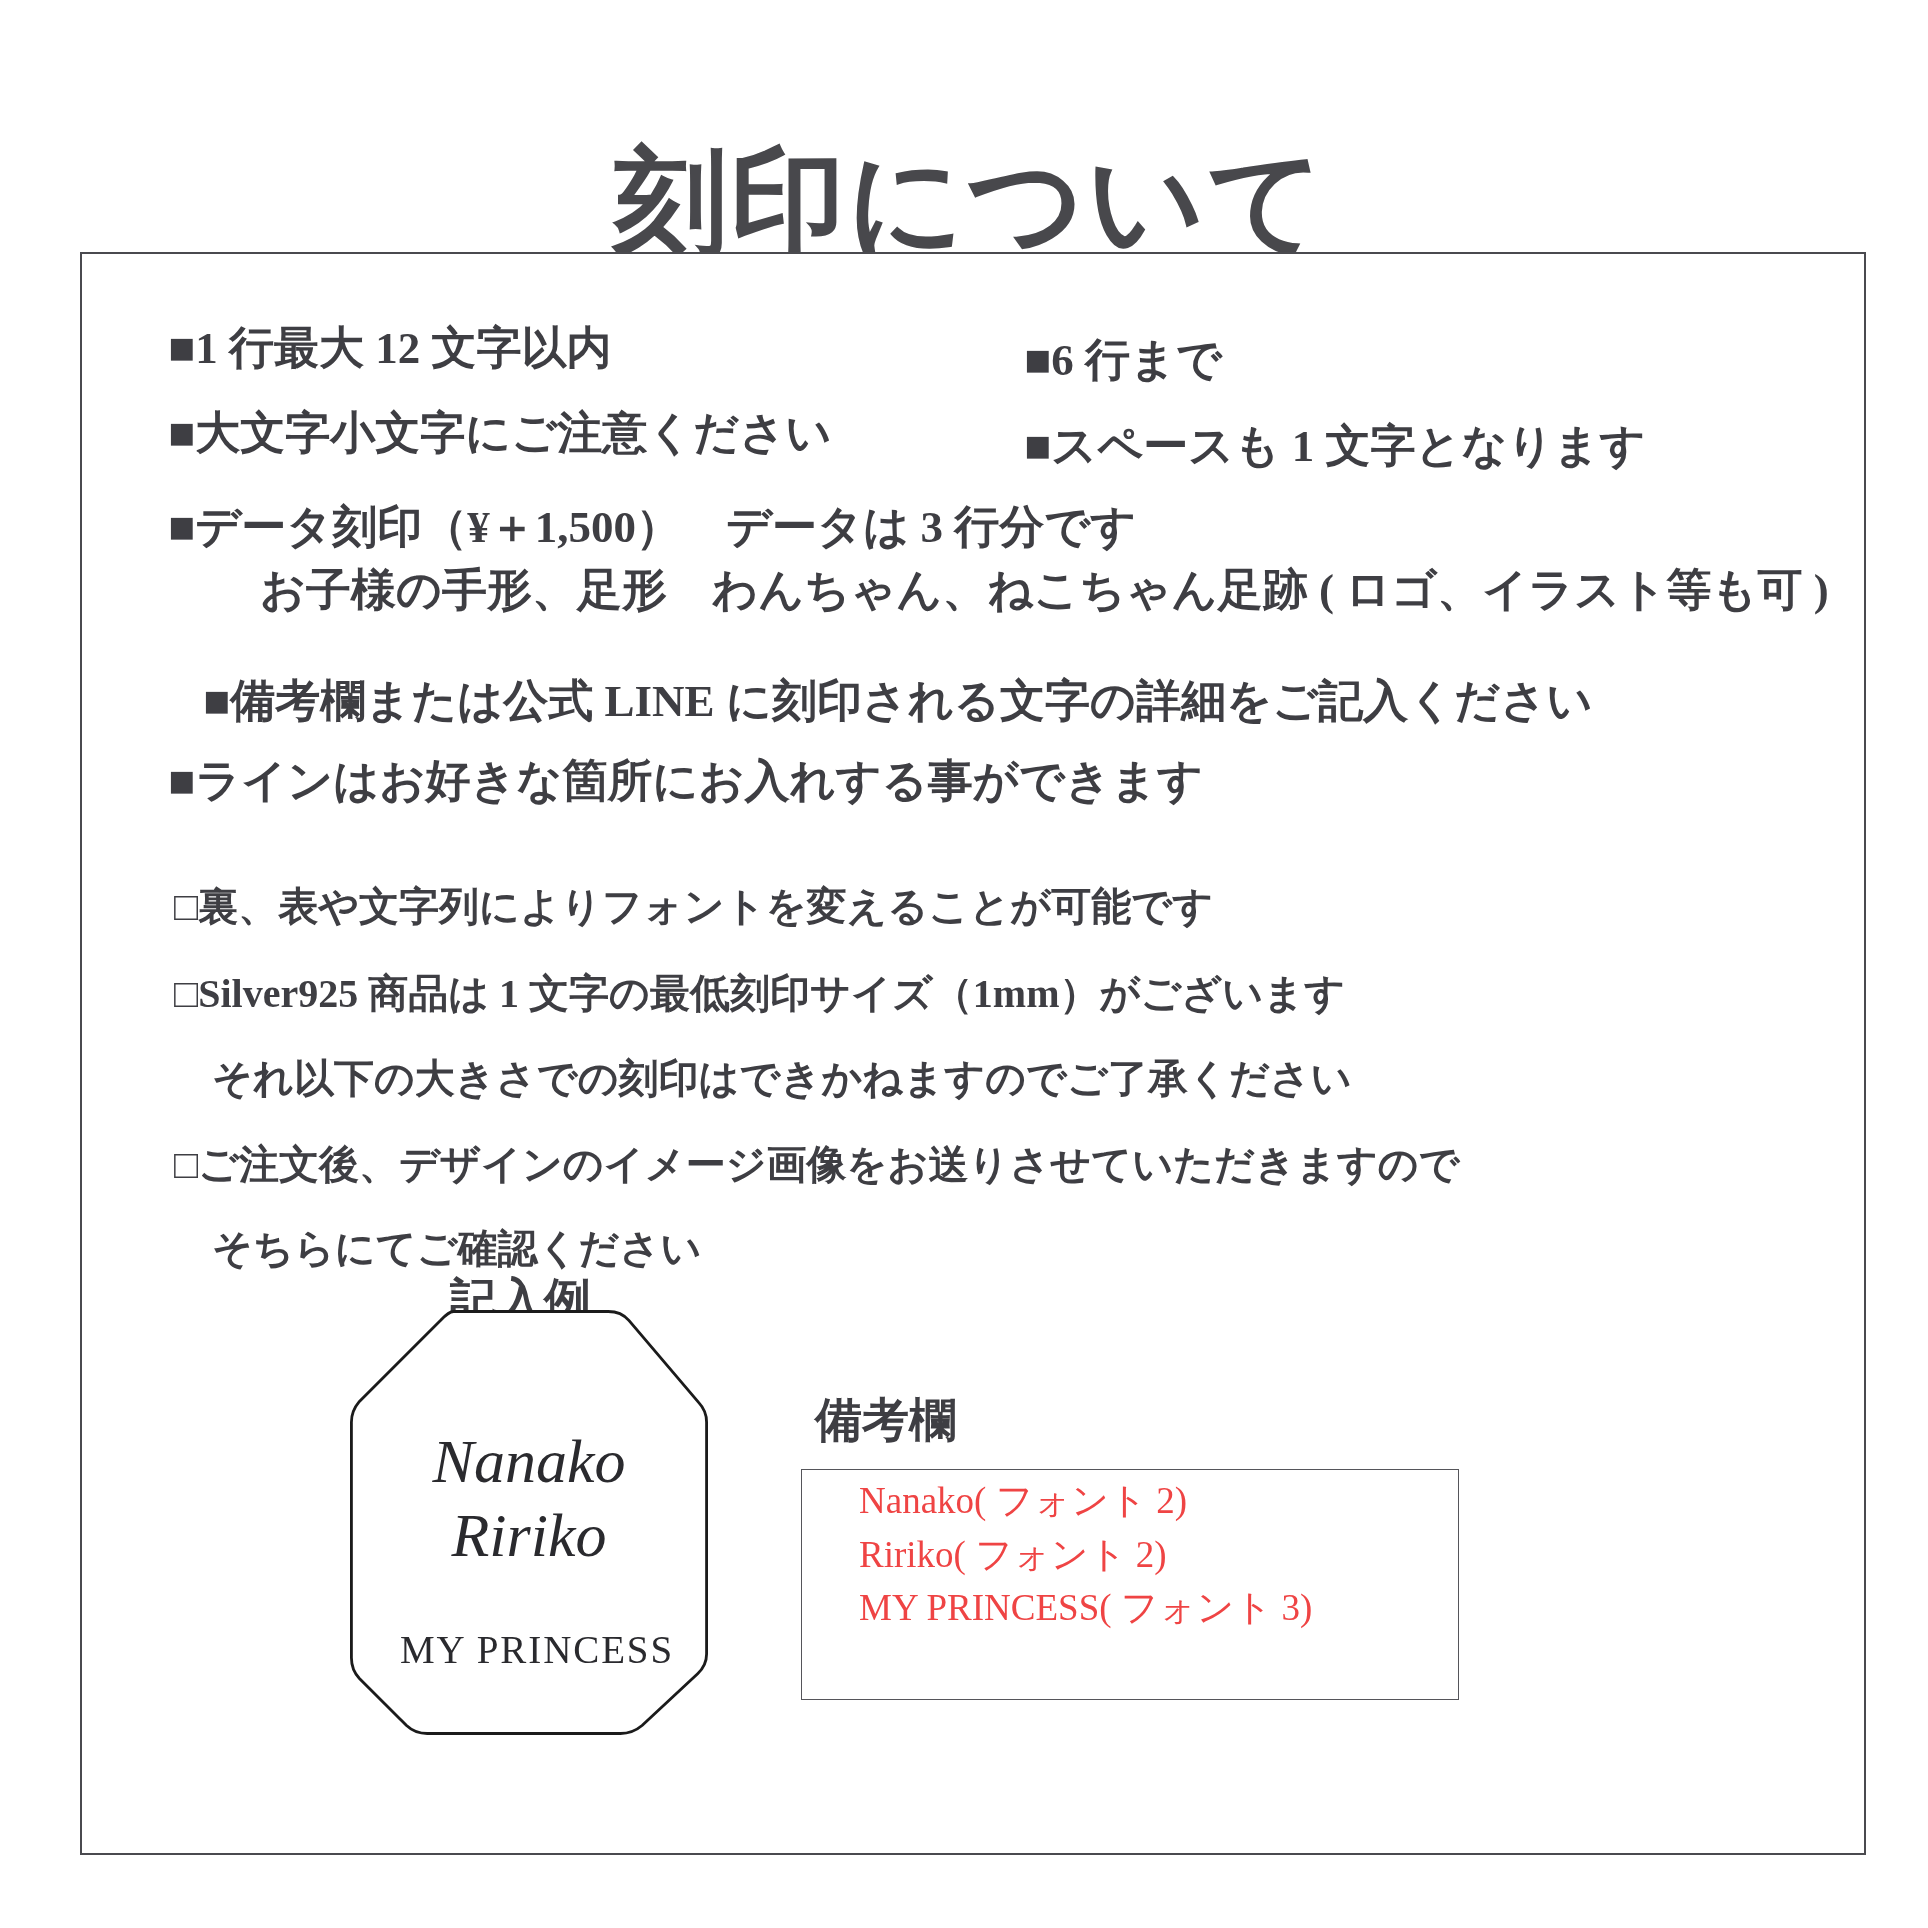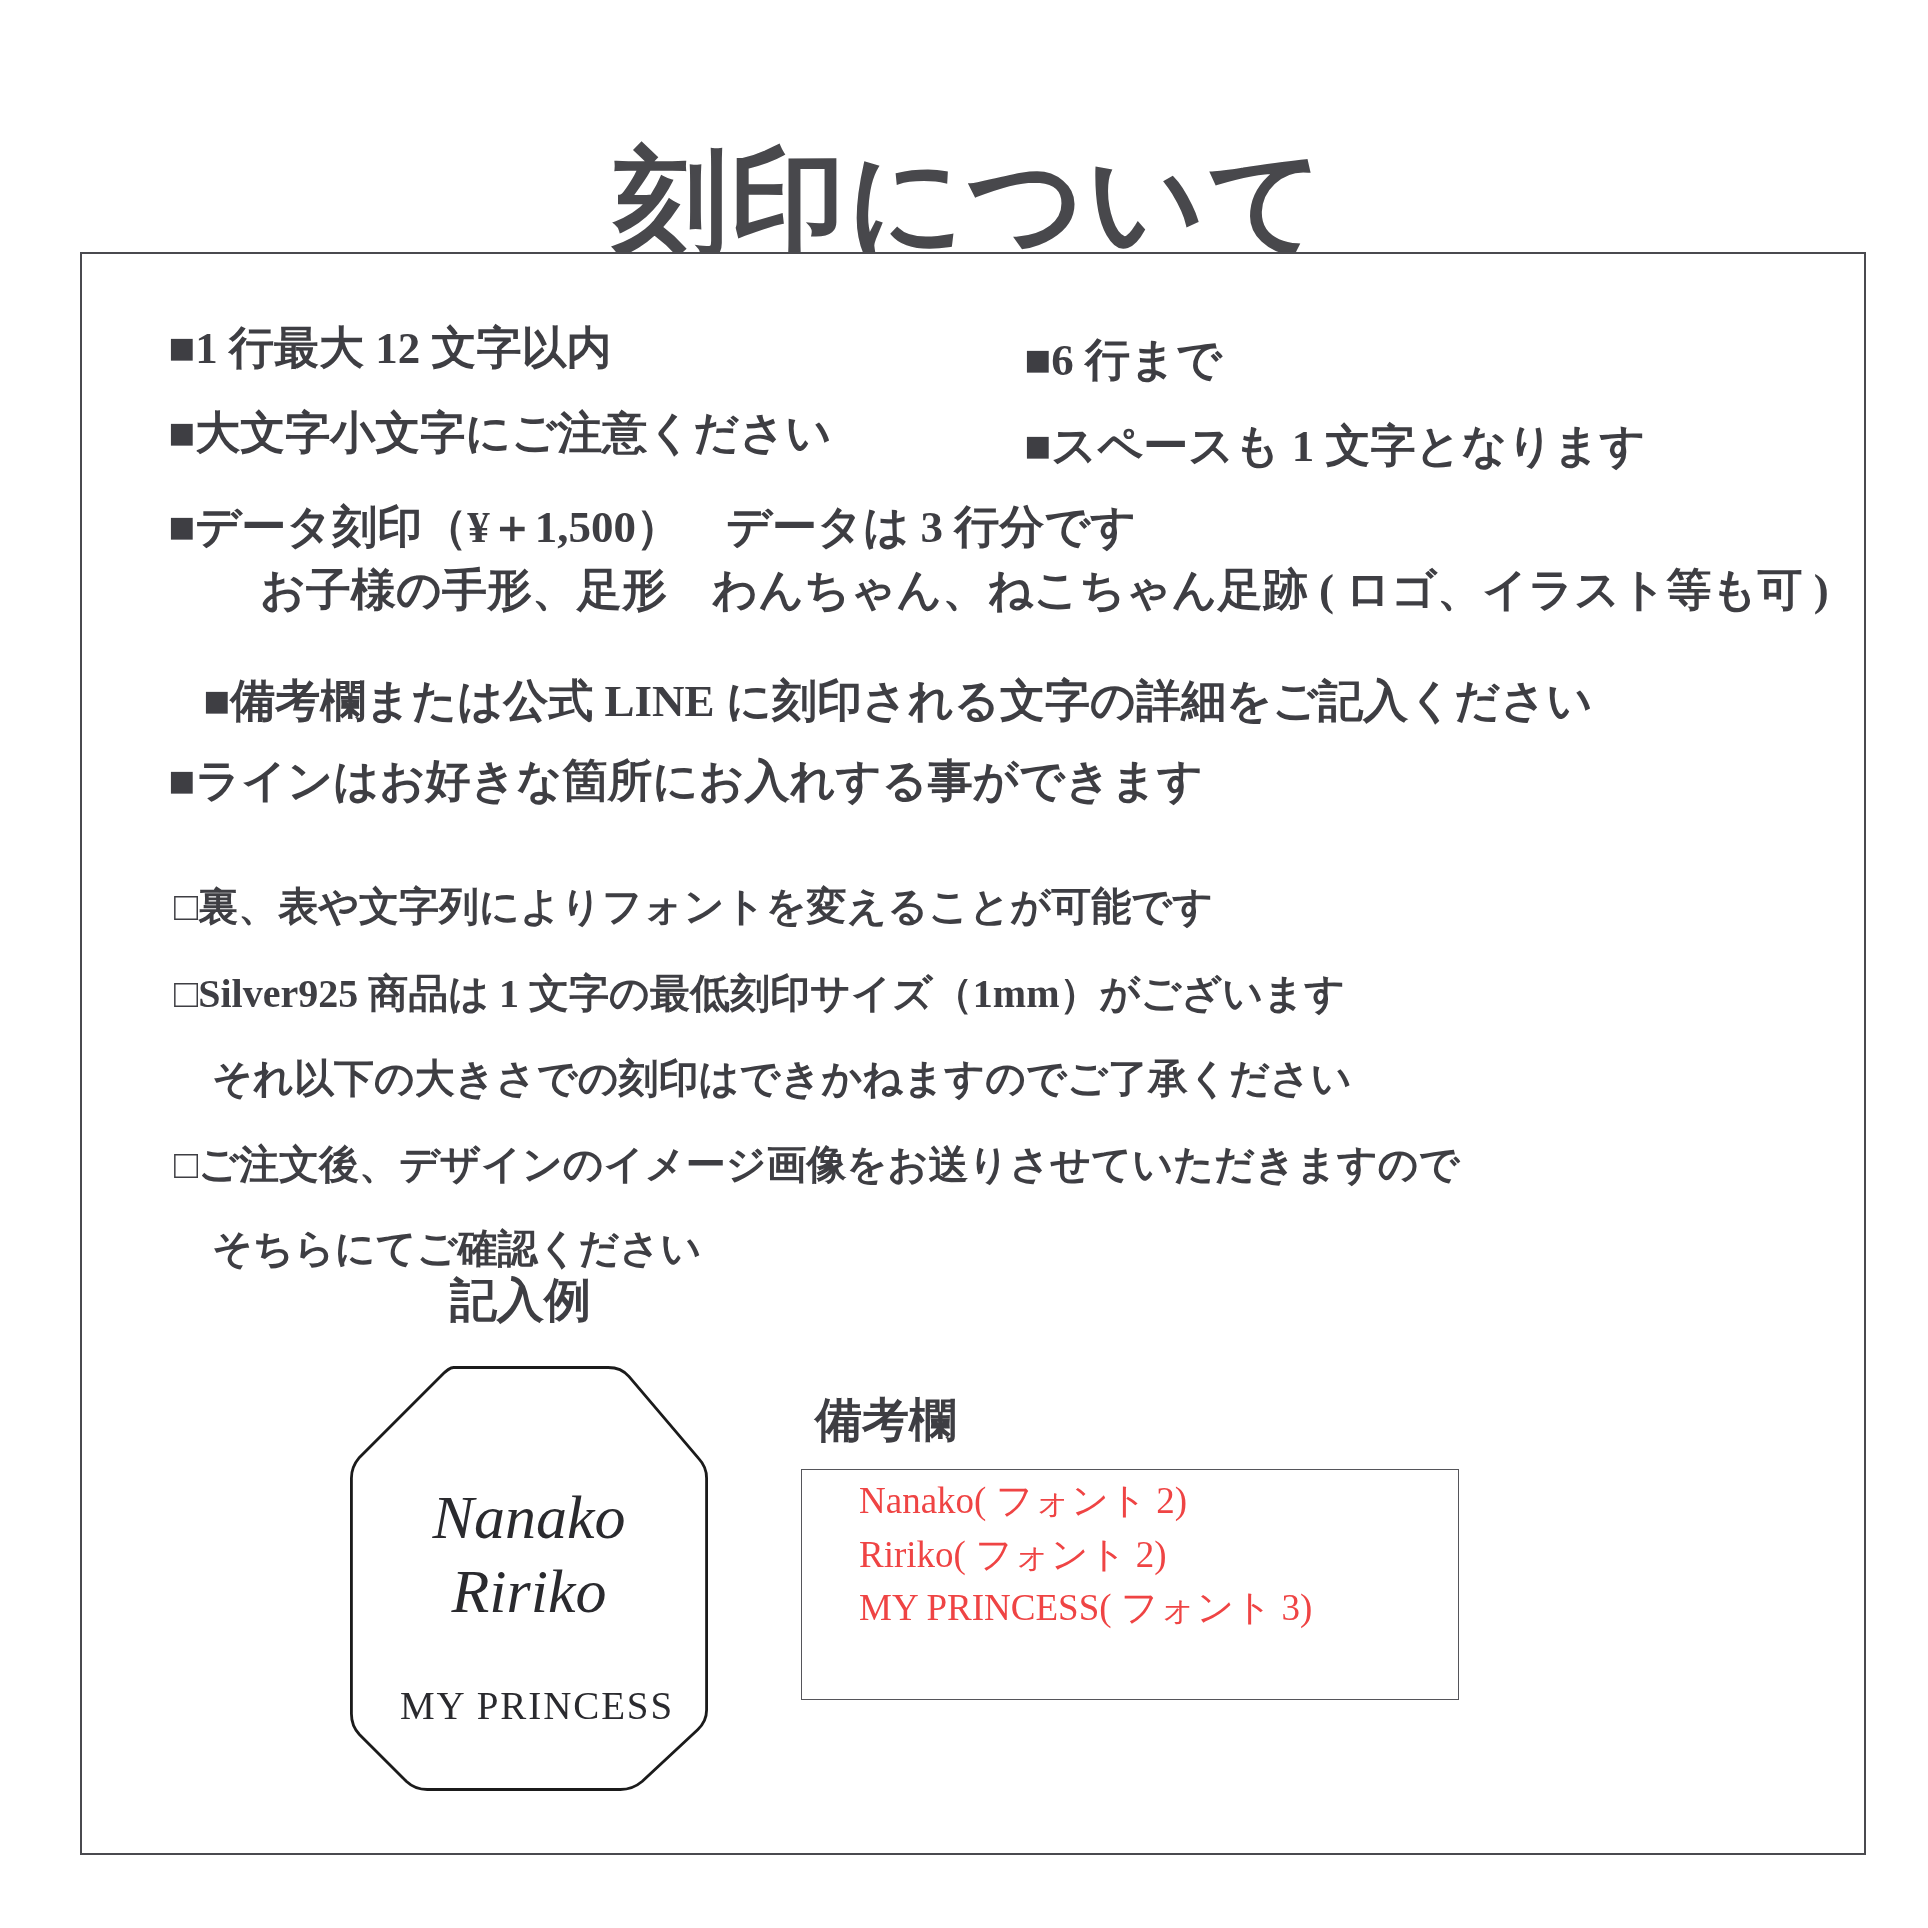--- a/index.html
+++ b/index.html
@@ -25,21 +25,21 @@
     position:absolute;
     left:80px;top:252px;
     width:1786px;height:1603px;
     border:2.8px solid #4a4a4f;
     box-sizing:border-box;
     background:#ffffff;
   }
   .bullet{font-size:45px;font-weight:700;}
   .note{font-size:40px;font-weight:700;}
   .section-heading{font-size:47px;font-weight:700;}
-  .octagon-wrap{position:absolute;left:350px;top:1366px;width:326px;height:425px;}
+  .octagon-wrap{position:absolute;left:350px;top:1310px;width:326px;height:425px;}
   .octagon-wrap svg{position:absolute;left:0;top:0;}
   .tag-script{
     font-size:62px;
     font-style:italic;
     font-weight:400;
     color:#2a2a2e;
     text-align:center;
     left:0;width:358px;
   }
   .tag-caps{

